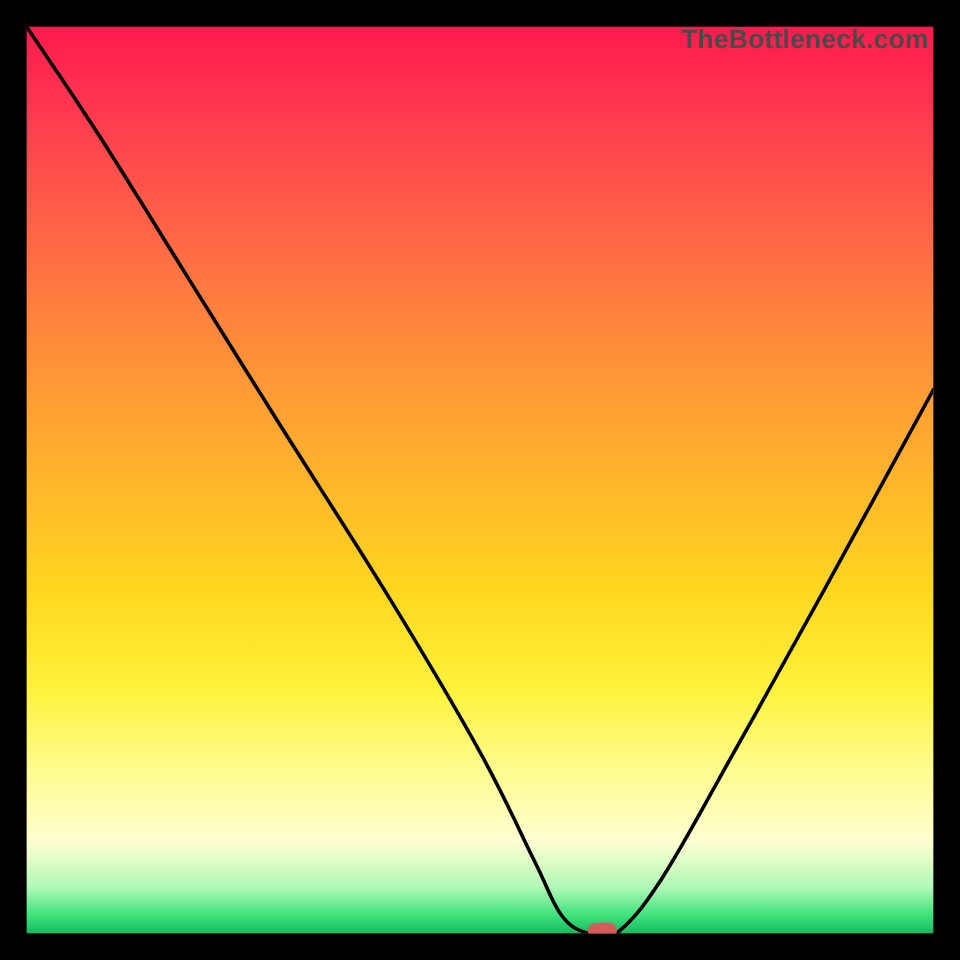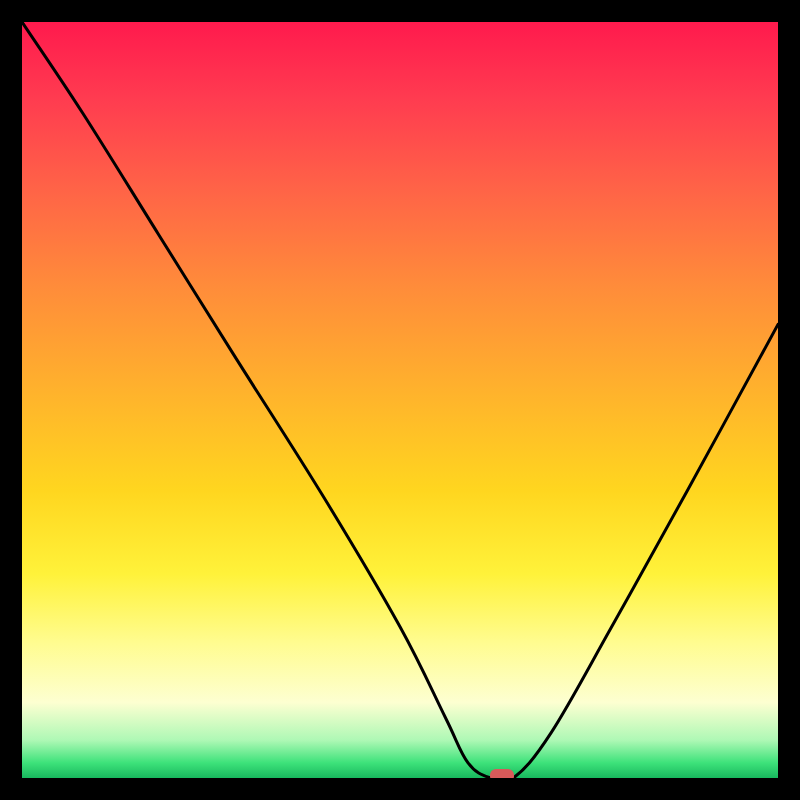--- a/index.html
+++ b/index.html
@@ -80,14 +80,15 @@
 <div class="frame">
   <div class="plot">
     <div class="gradient"></div>
 
     <svg class="curve" viewBox="0 0 756 756" preserveAspectRatio="none">
       <path id="curve-path" fill="none" stroke="#000" stroke-width="3" stroke-linecap="round" stroke-linejoin="round" d="M 0 0 C 10.8864 16.329600000000003, 35.985600000000005 52.61760000000002, 60.480000000000004 90.72000000000003 C 84.9744 128.82240000000004, 108.86399999999999 168.13440000000008, 136.07999999999998 211.68000000000006 C 163.296 255.22560000000004, 181.7424 285.012, 211.68 332.64 C 241.6176 380.268, 272.46240000000006 427.29120000000006, 302.40000000000003 476.28000000000003 C 332.3376 525.2688, 356.2272 565.3367999999999, 378 604.8 C 399.7728 644.2632, 411.1128 671.0255999999999, 423.36 695.52 C 435.60720000000003 720.0144, 437.87519999999995 729.9936, 446.03999999999996 740.88 C 454.2048 751.7664, 460.55519999999996 753.2784, 468.71999999999997 756 C 476.8848 758.7216, 480.51360000000005 764.1648, 491.40000000000003 756 C 502.2864 747.8352, 511.5095999999999 737.856, 529.1999999999999 710.64 C 546.8903999999999 683.424, 565.1856 648.3456, 589.6800000000001 604.8 C 614.1744000000001 561.2543999999999, 635.3424 523.1519999999999, 665.28 468.71999999999997 C 695.2176 414.288, 739.6704 332.3376, 756 302.40000000000003"></path>
     </svg>
 
     <div id="marker" class="marker" style="left: 468.06px; top: 747px;"></div>
 
+    <div class="watermark">TheBottleneck.com</div>
   </div>
 </div>
 
 </body></html>

